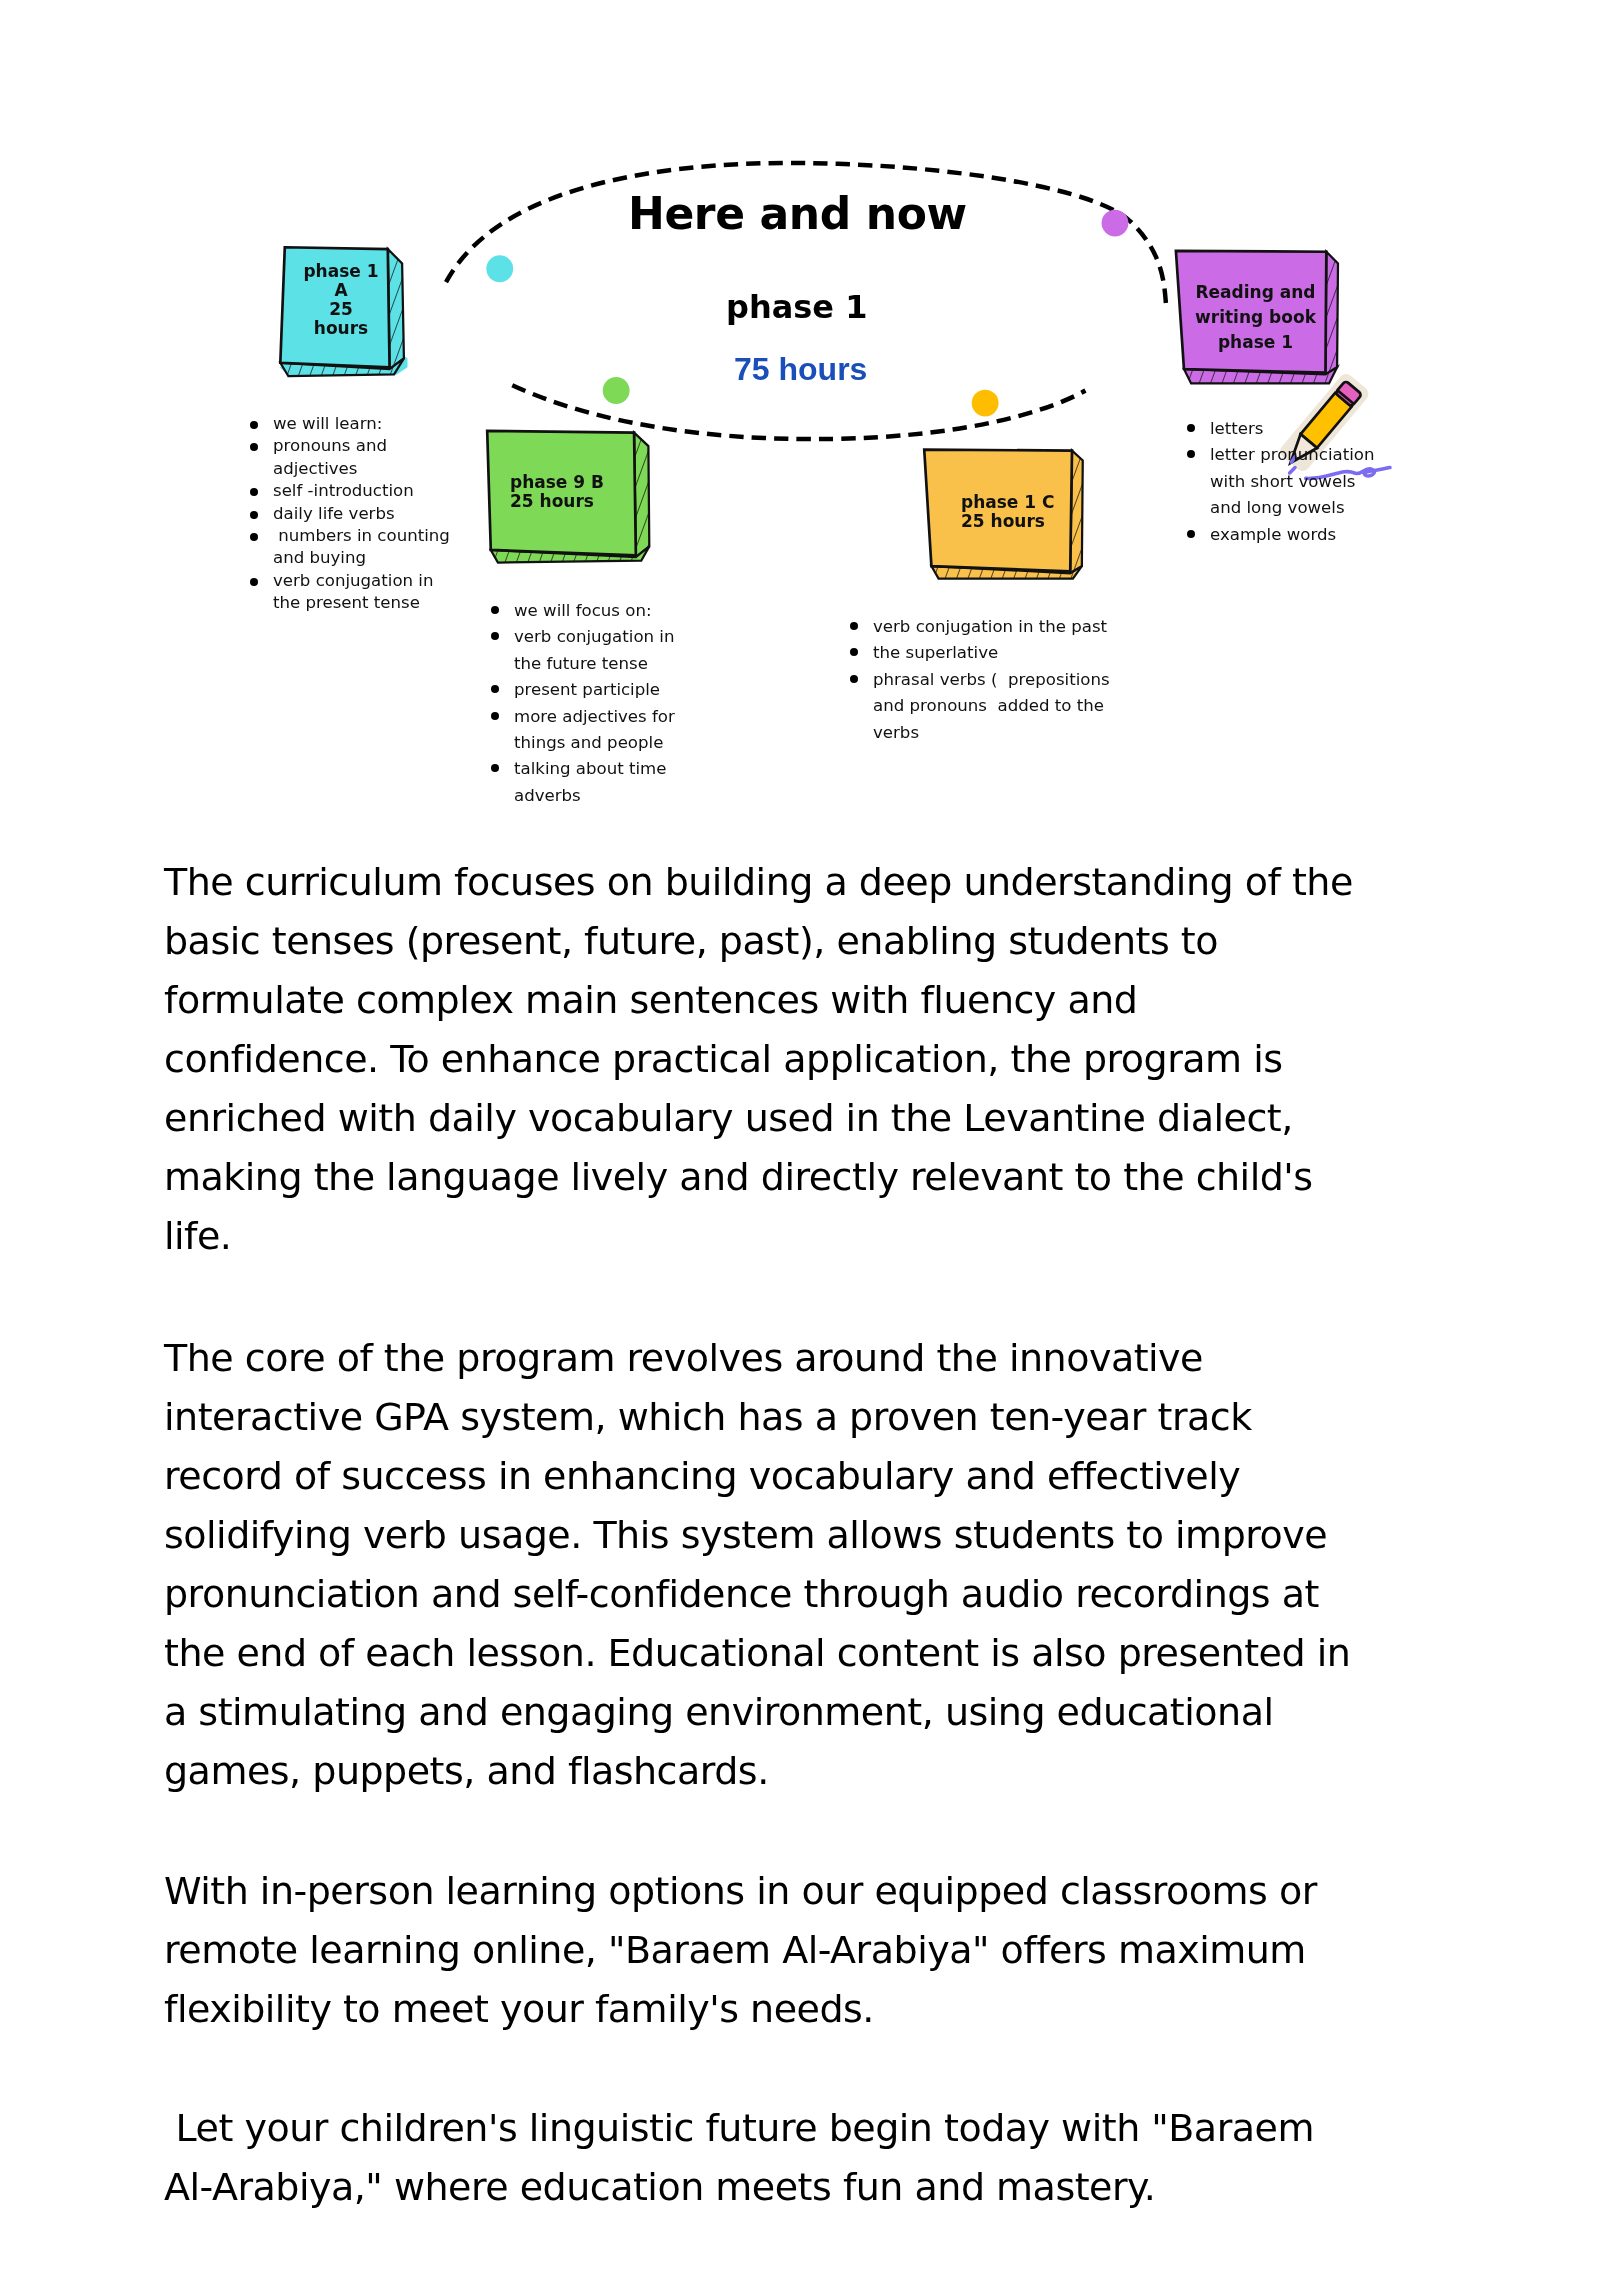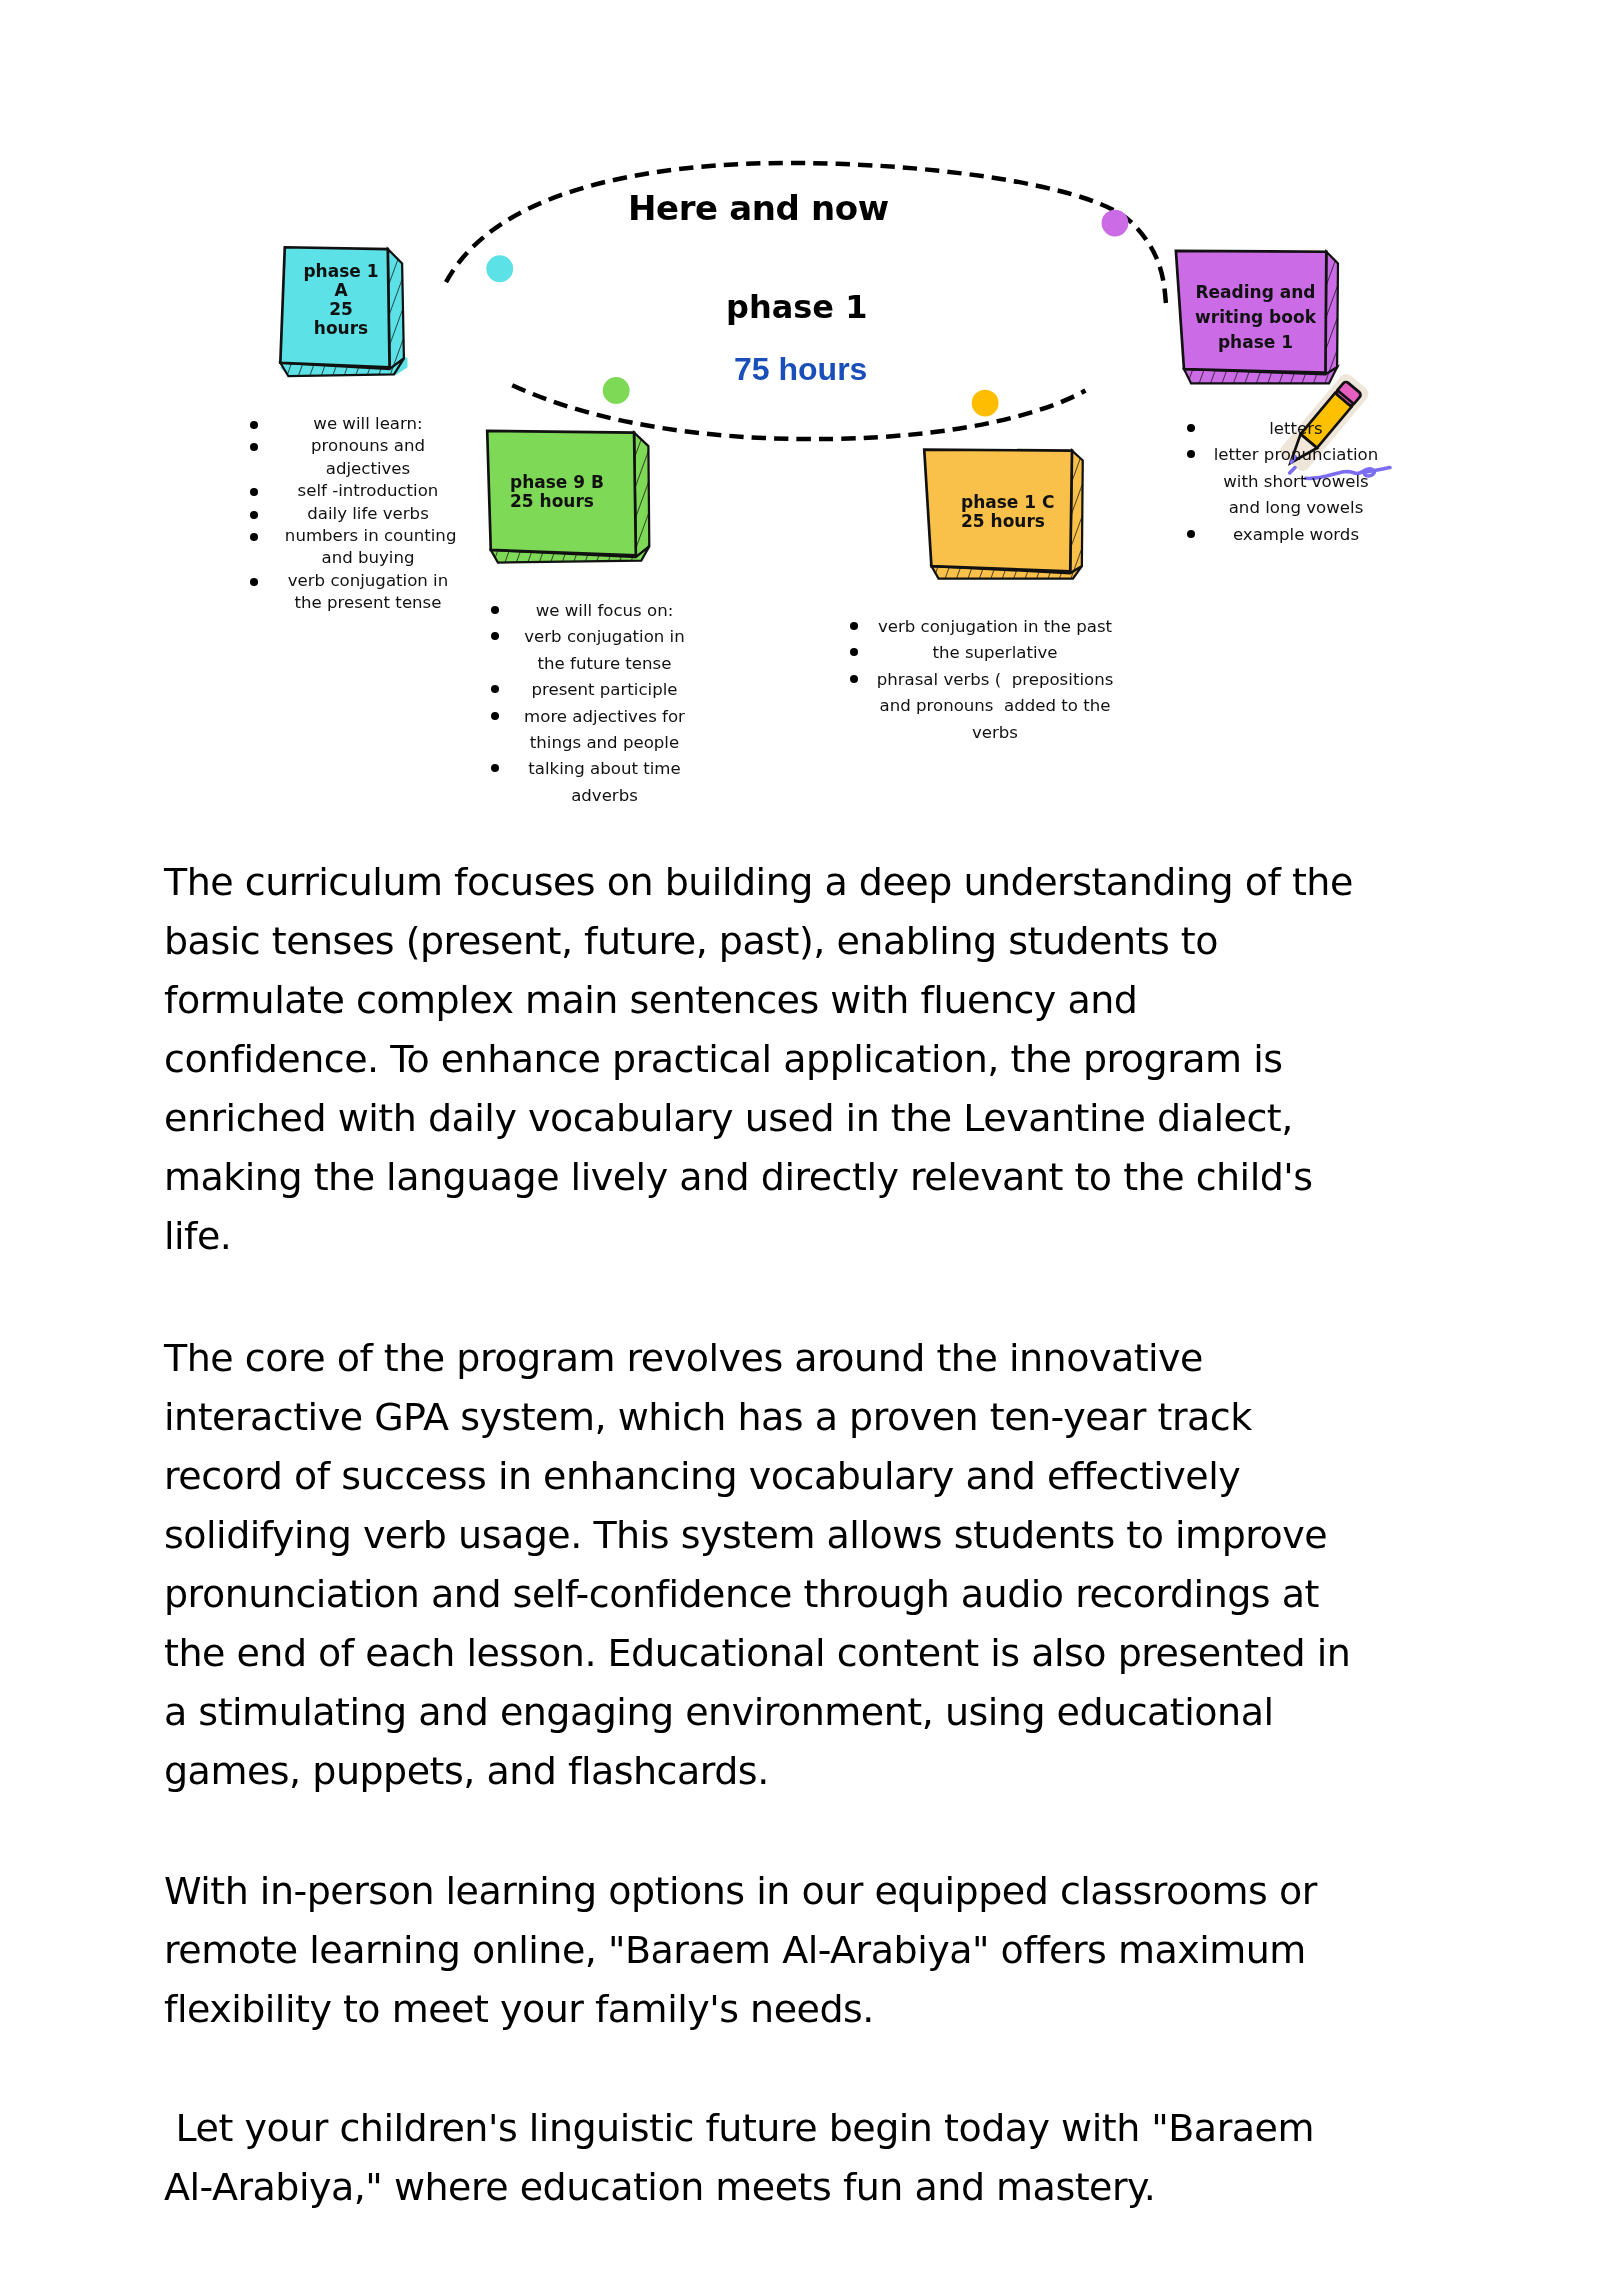--- a/index.html
+++ b/index.html
@@ -1,25 +1,25 @@
 <!DOCTYPE html>
 <html style="font-size:14.3px"><head>
   <meta charset="utf-8">
   <style>
     html, body { margin: 0; padding: 0; background: #ffffff; }
     body { width: 1621px; height: 2293px; position: relative; overflow: hidden; font-family: "DejaVu Sans", sans-serif; color: #000; }
     .abs { position: absolute; }
     #diagram-svg { position: absolute; left: 0; top: 0; width: 1621px; height: 842px; }
-    .title { font-family: "DejaVu Sans", sans-serif; font-weight: bold; font-size: 34px; letter-spacing: -0.4px; }
+    .title { font-family: "DejaVu Sans", sans-serif; font-weight: bold; font-size: 44px; letter-spacing: -0.4px; }
     .subtitle { font-family: "DejaVu Sans", sans-serif; font-weight: bold; font-size: 32px; }
     .hours-total { font-family: "Liberation Sans", sans-serif; font-size: 32px; color: #1a4fba; font-weight: bold; }
     .box-label { position: absolute; font-family: "DejaVu Sans", sans-serif; font-weight: bold; font-size: 17px; line-height: 19px; color: #111; }
     .box-label.center { text-align: center; }
     .box-label span { display: block; }
-    ul.blist { position: absolute; margin: 0; padding: 0; list-style: none; font-family: "DejaVu Sans", sans-serif; font-size: 16.6px; line-height: 26.4px; color: #111; text-align: center; }
+    ul.blist { position: absolute; margin: 0; padding: 0; list-style: none; font-family: "DejaVu Sans", sans-serif; font-size: 16.6px; line-height: 26.4px; color: #111; }
     ul.blist li { position: relative; padding-left: 25px; }
     ul.blist li::before { content: ""; position: absolute; left: 1.8px; top: 8px; width: 8px; height: 8px; border-radius: 50%; background: #000; }
     .body-text { position: absolute; left: 164px; width: 1361px; font-family: "DejaVu Sans", sans-serif; font-size: 38px; line-height: 59px; color: #000; margin: 0; white-space: pre-line; letter-spacing: -0.5px; }
   </style>
 </head>
 <body>
 
 <svg id="diagram-svg" viewBox="0 0 1810 940" xmlns="http://www.w3.org/2000/svg">
   <defs>
     <pattern id="hatch" patternUnits="userSpaceOnUse" width="12" height="12" patternTransform="rotate(20)">

